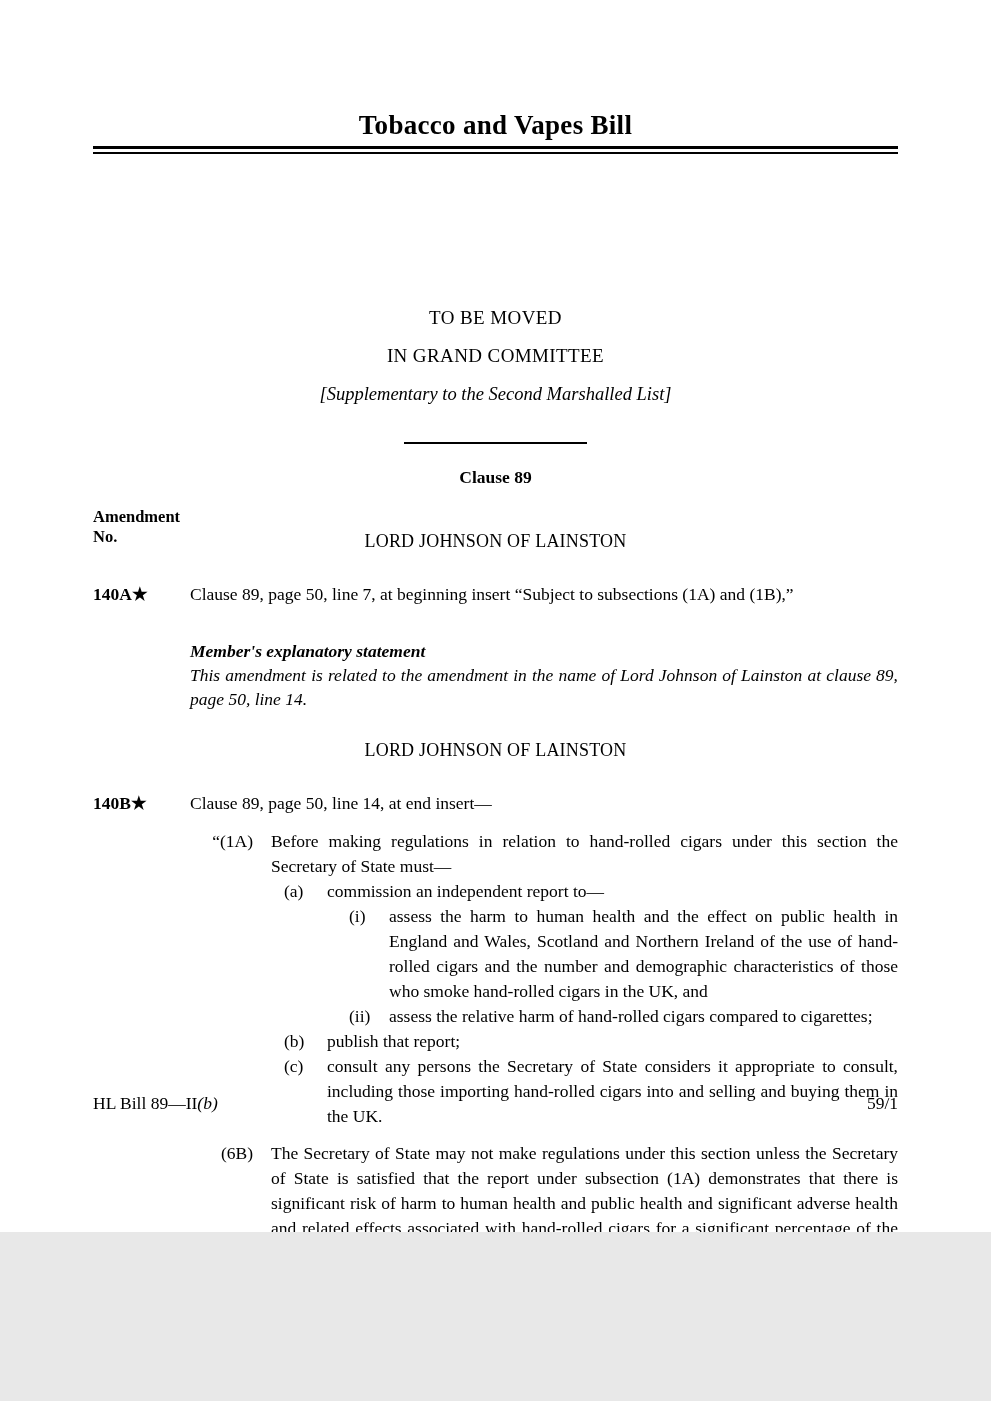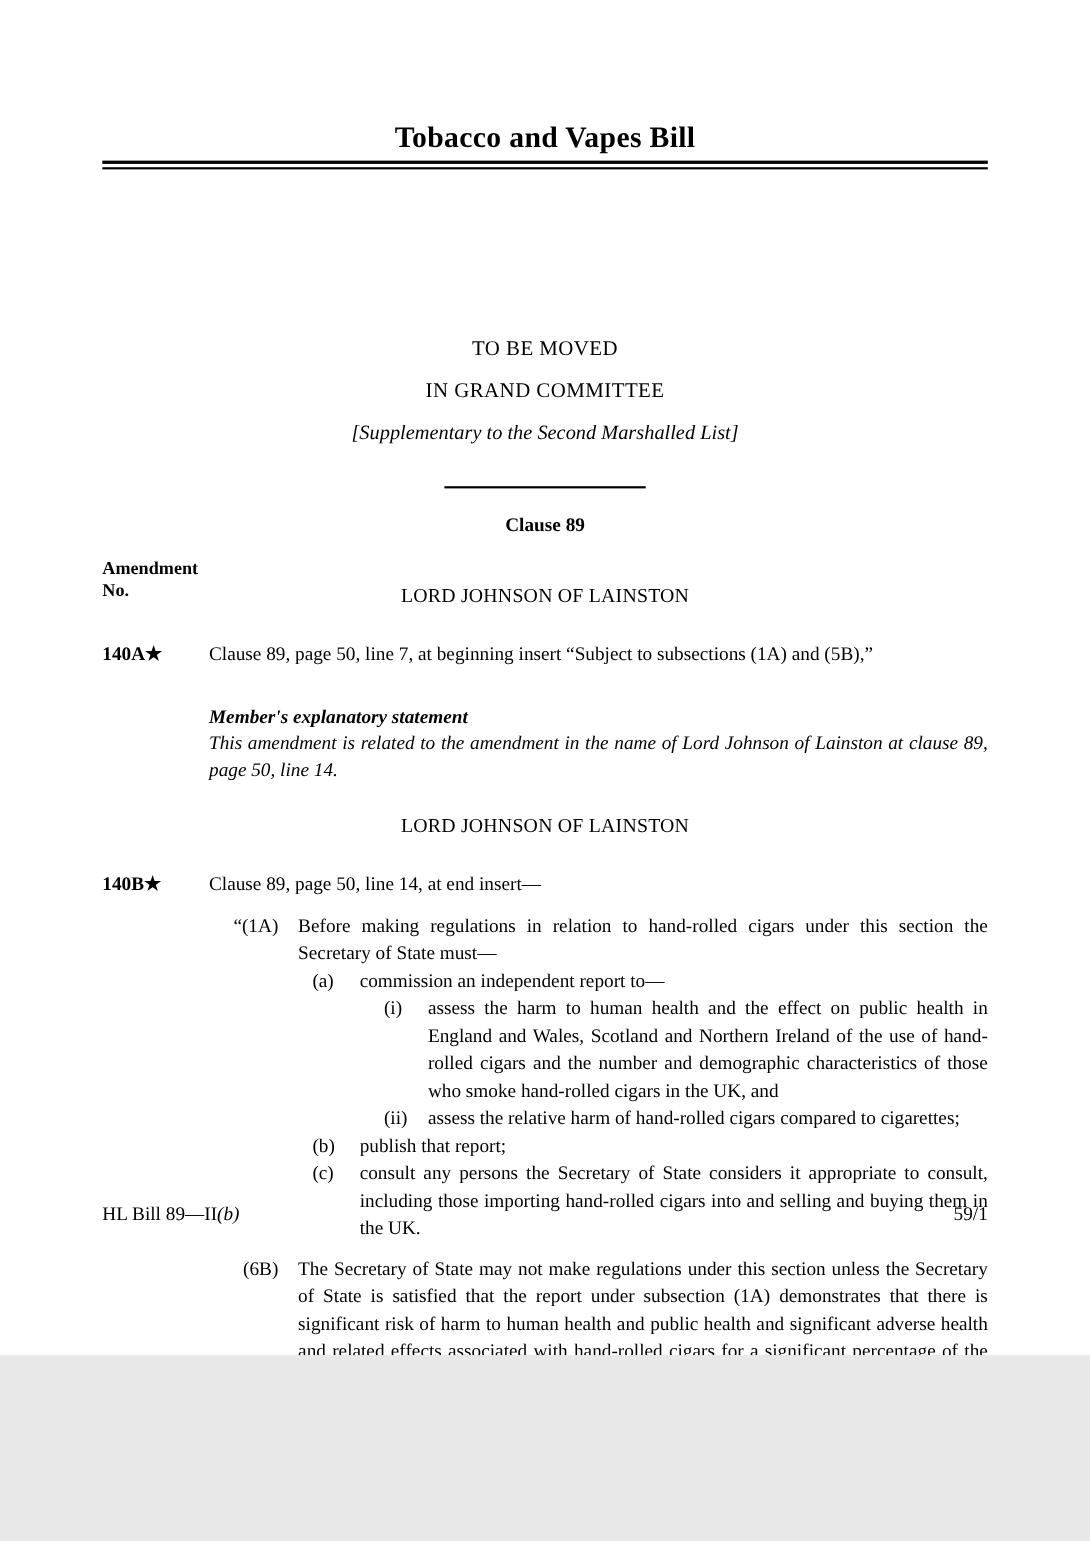--- a/index.html
+++ b/index.html
@@ -98,21 +98,21 @@
         <div>Amendment</div>
         <div>No.</div>
       </div>
       <div class="clause-heading">Clause 89</div>
     </div>
 
     <div class="sponsor">LORD JOHNSON OF LAINSTON</div>
 
     <div class="amendment">
       <div class="num"><span>140A</span><span>★</span></div>
-      <div class="body">Clause 89, page 50, line 7, at beginning insert “Subject to subsections (1A) and (5B),”</div>
+      <div class="body">Clause 89, page 50, line 7, at beginning insert “Subject to subsections (1A) and (1B),”</div>
     </div>
 
     <div class="explanatory">
       <div class="exp-head">Member's explanatory statement</div>
       <div class="exp-text">This amendment is related to the amendment in the name of Lord Johnson of Lainston at clause 89, page 50, line 14.</div>
     </div>
 
     <div class="sponsor" style="margin-top:28px;">LORD JOHNSON OF LAINSTON</div>
 
     <div class="amendment">

